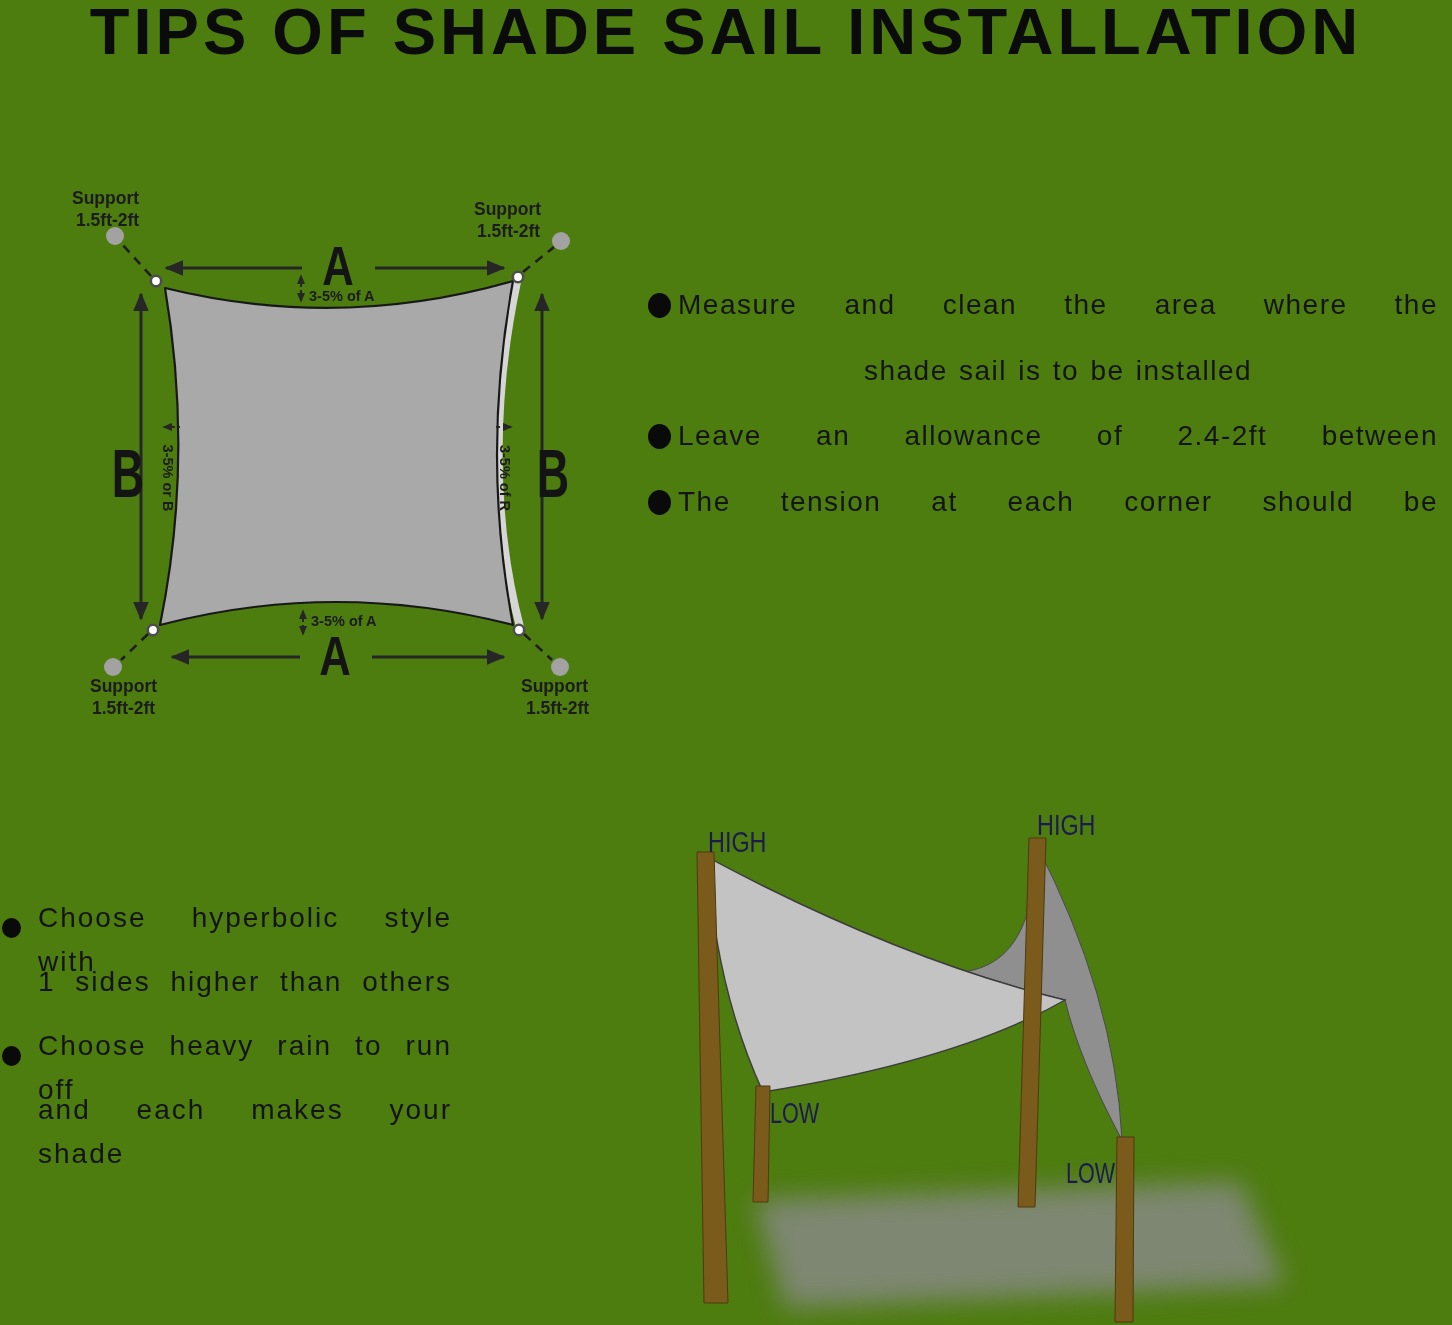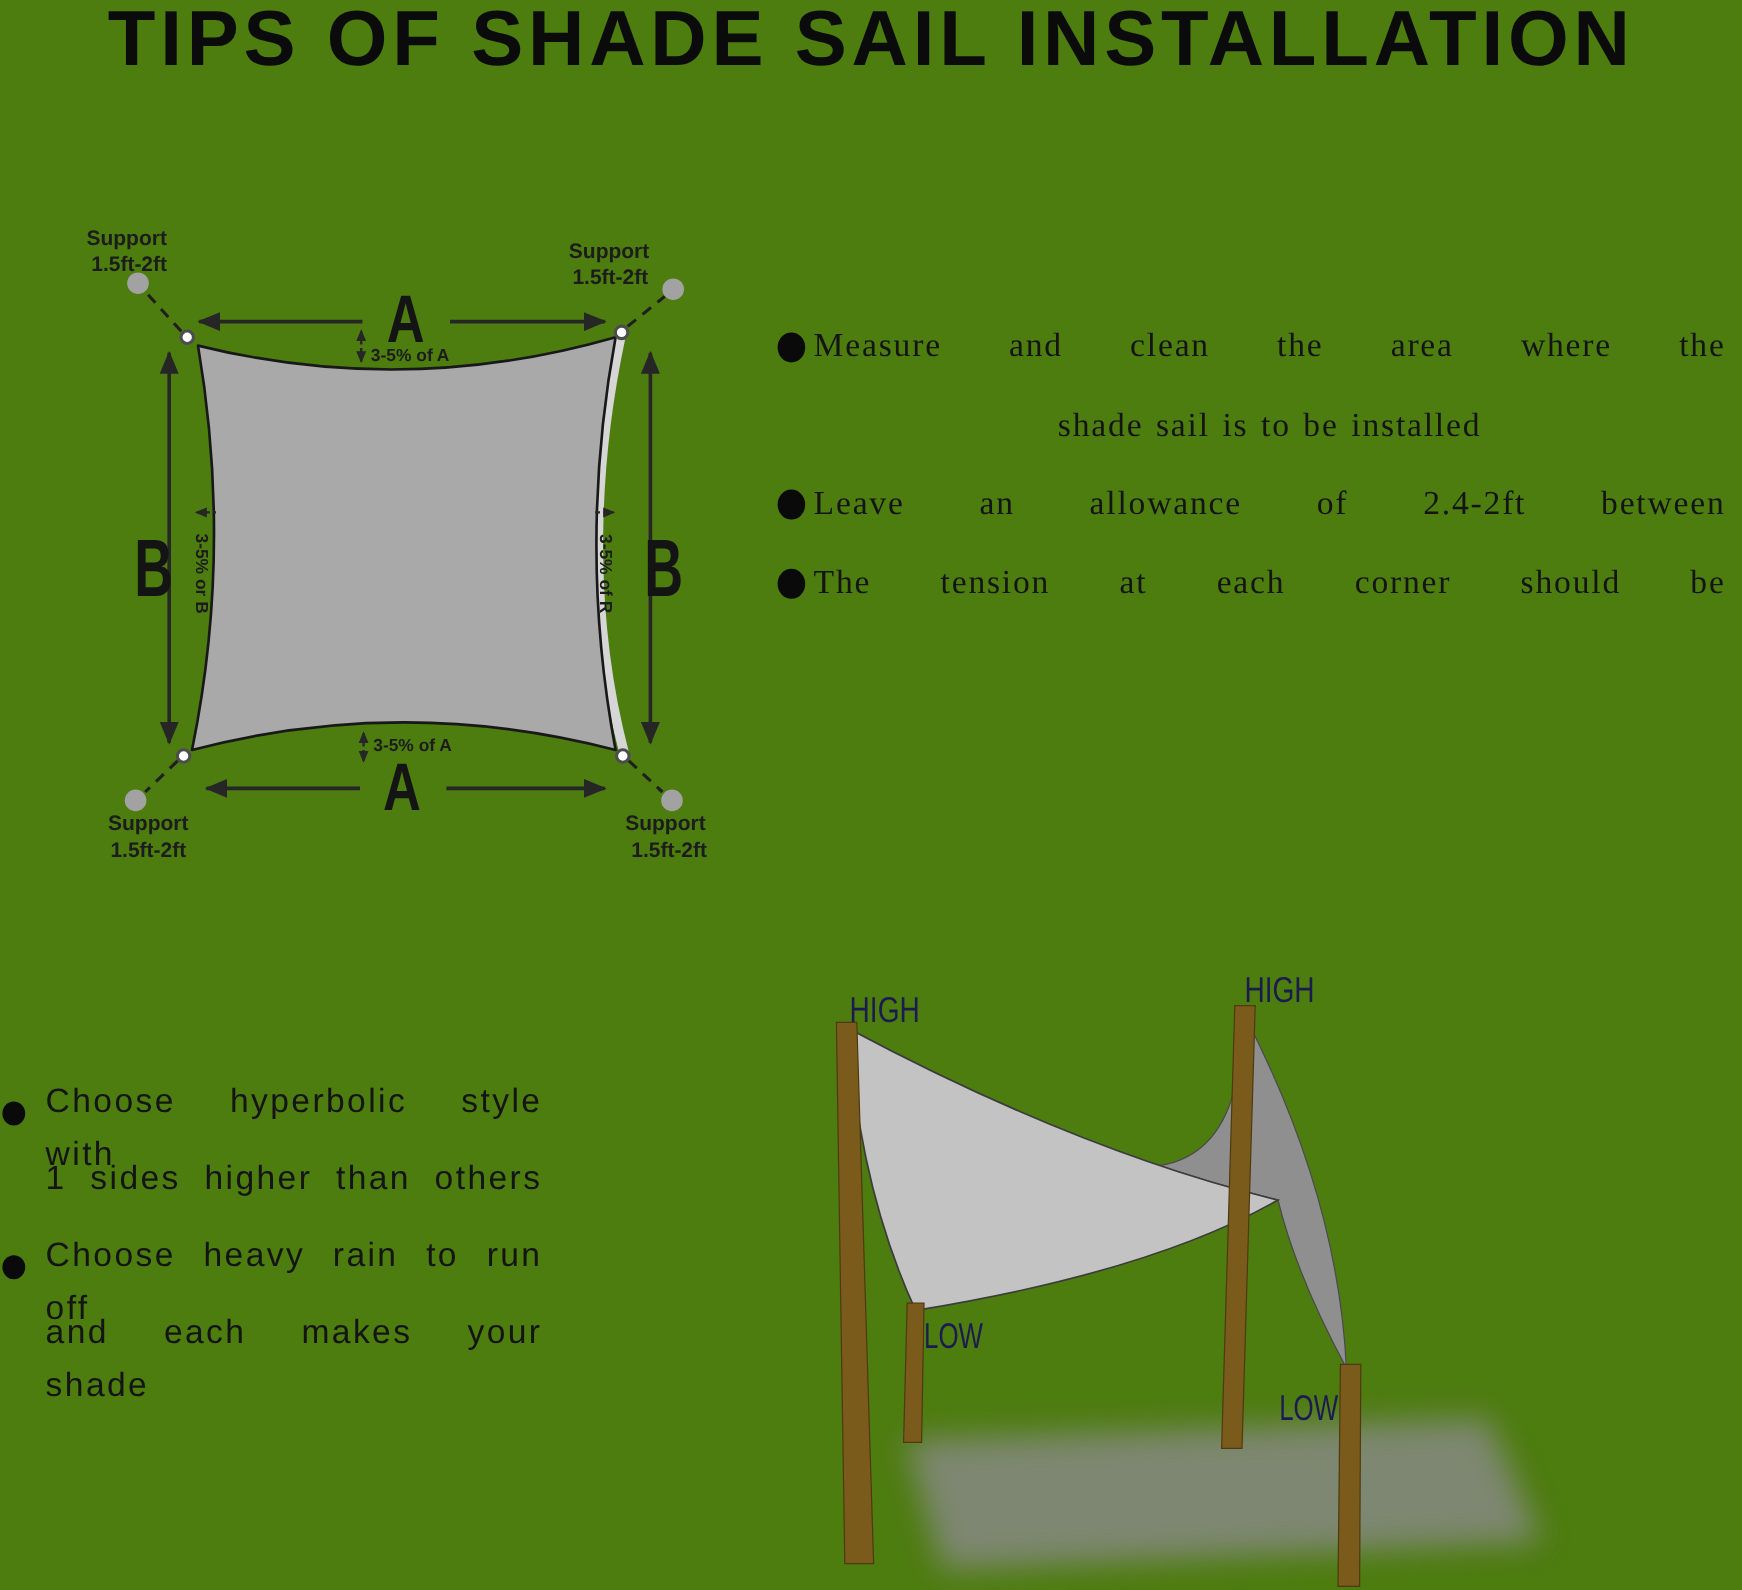--- a/index.html
+++ b/index.html
@@ -5,21 +5,21 @@
   html,body{margin:0;padding:0;background:#ffffff;}
   #canvas{position:relative;width:1452px;height:1325px;background:#4d7c0f;overflow:hidden;
           font-family:"Liberation Sans",sans-serif;color:#111;}
   #page-title{position:absolute;top:-6px;left:0;width:1452px;text-align:center;
               font-size:65px;font-weight:bold;letter-spacing:4px;color:#0b0b0b;
               font-family:"Liberation Sans",sans-serif;white-space:nowrap;}
   .tips{position:absolute;font-size:28px;color:#141414;}
   .tips .item{position:relative;}
   .tips .line{text-align:center;}
   .tips .line.jl{text-align:justify;text-align-last:justify;}
-  #tips-right{left:678px;top:256px;width:760px;letter-spacing:1.5px;word-spacing:2px;font-family:Liberation Serif, serif;}
+  #tips-right{left:678px;top:272px;width:760px;letter-spacing:1.5px;word-spacing:2px;}
   #tips-right .line{line-height:65.5px;height:65.5px;}
   #tips-right .dot{position:absolute;left:-30px;top:21px;width:23px;height:25px;border-radius:50%;background:#0a0a0a;}
   #tips-left{left:38px;top:896px;width:414px;letter-spacing:2px;word-spacing:4px;}
   #tips-left .line{line-height:44px;height:64px;}
   #tips-left .dot{position:absolute;left:-36px;top:22px;width:19px;height:20px;border-radius:50%;background:#0a0a0a;}
   svg text{font-family:"Liberation Sans",sans-serif;}
   .support-txt{font-size:17.5px;font-weight:bold;fill:#1c1c1c;}
   .sag-txt{font-size:14.5px;font-weight:bold;fill:#1c1c1c;}
   .dim-letter{font-weight:bold;fill:#141414;}
   .hl-txt{font-size:30px;fill:#1b1b50;}

